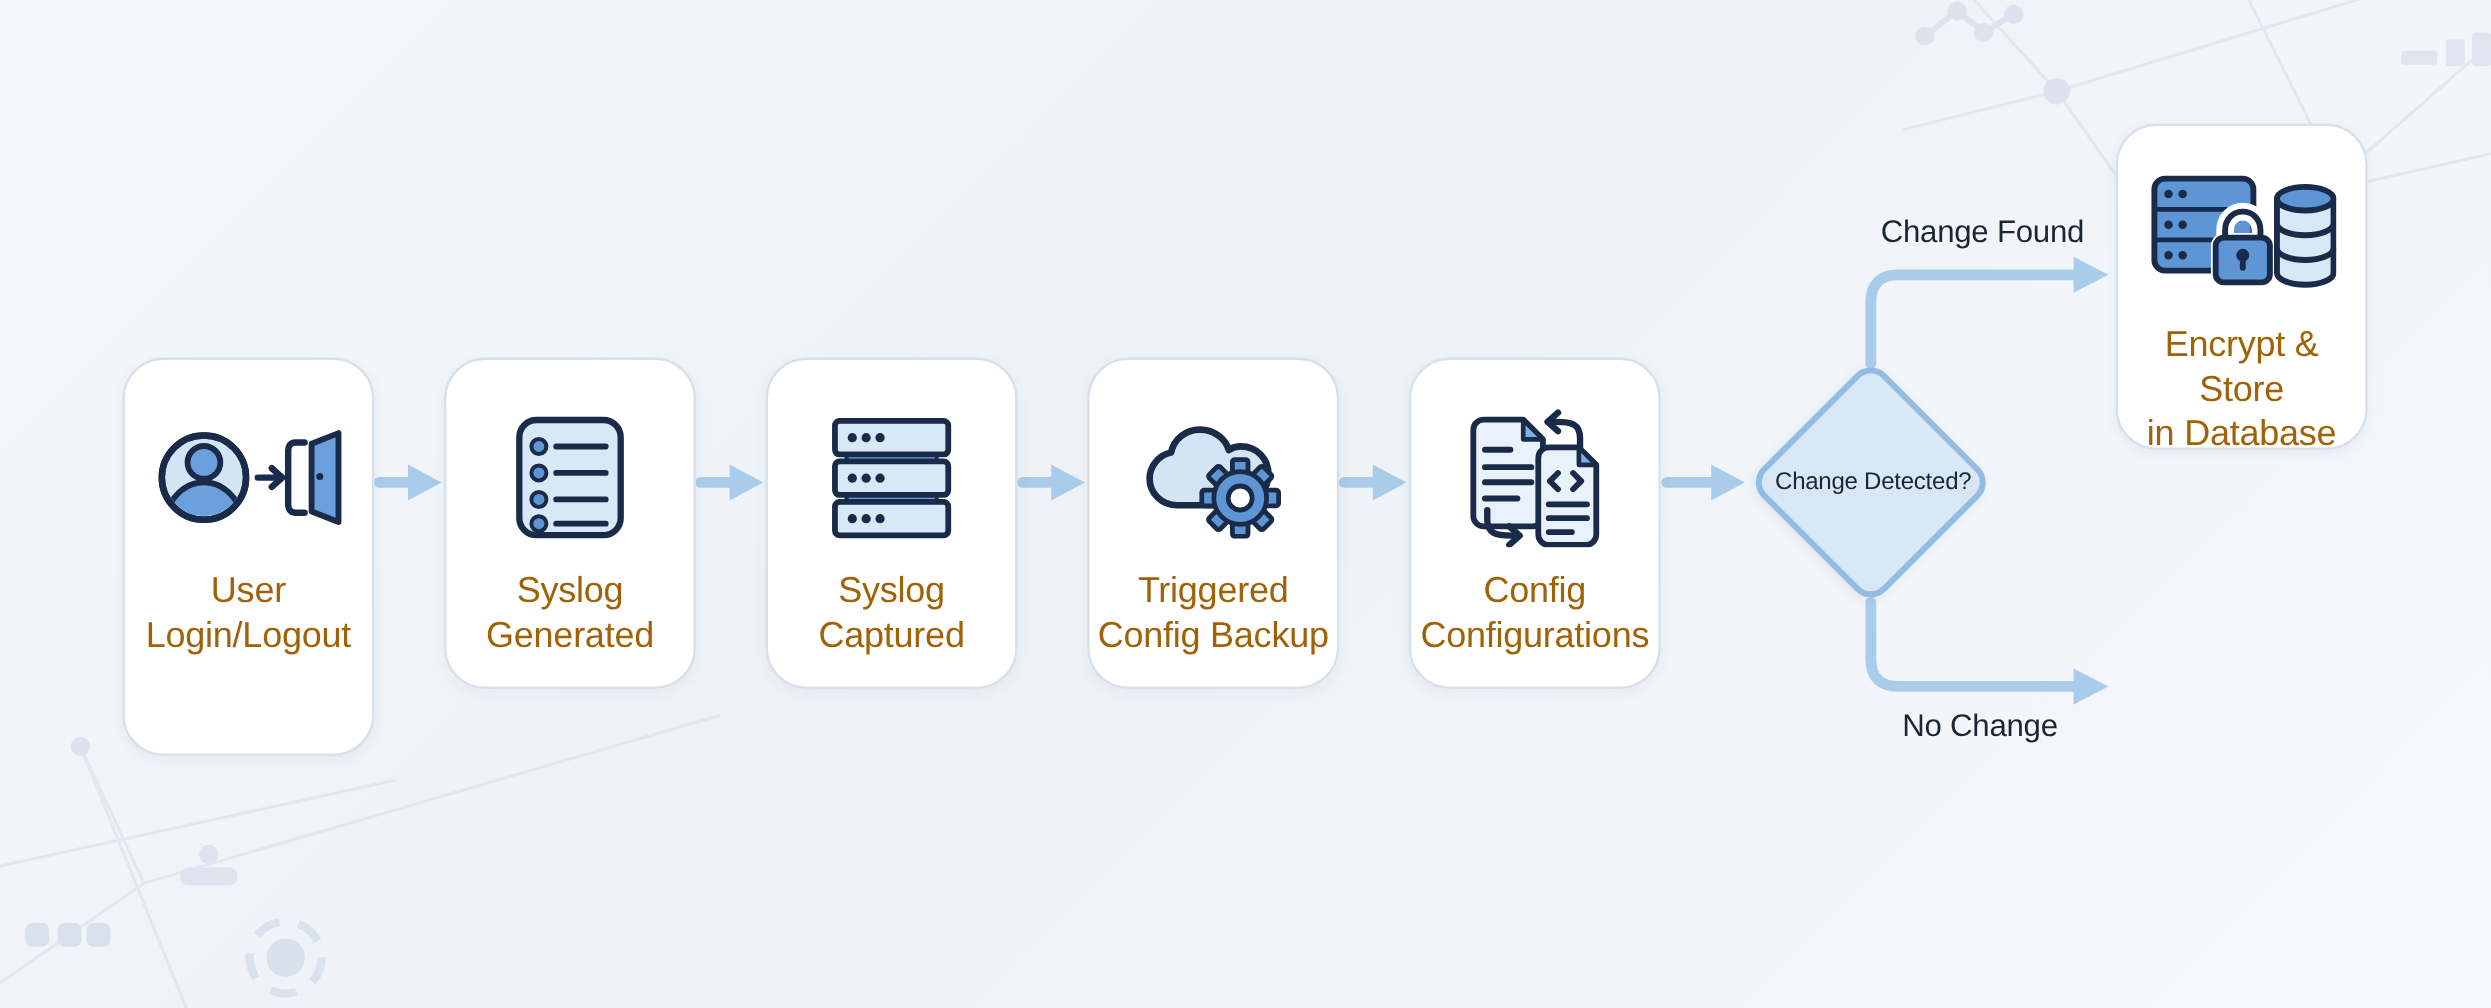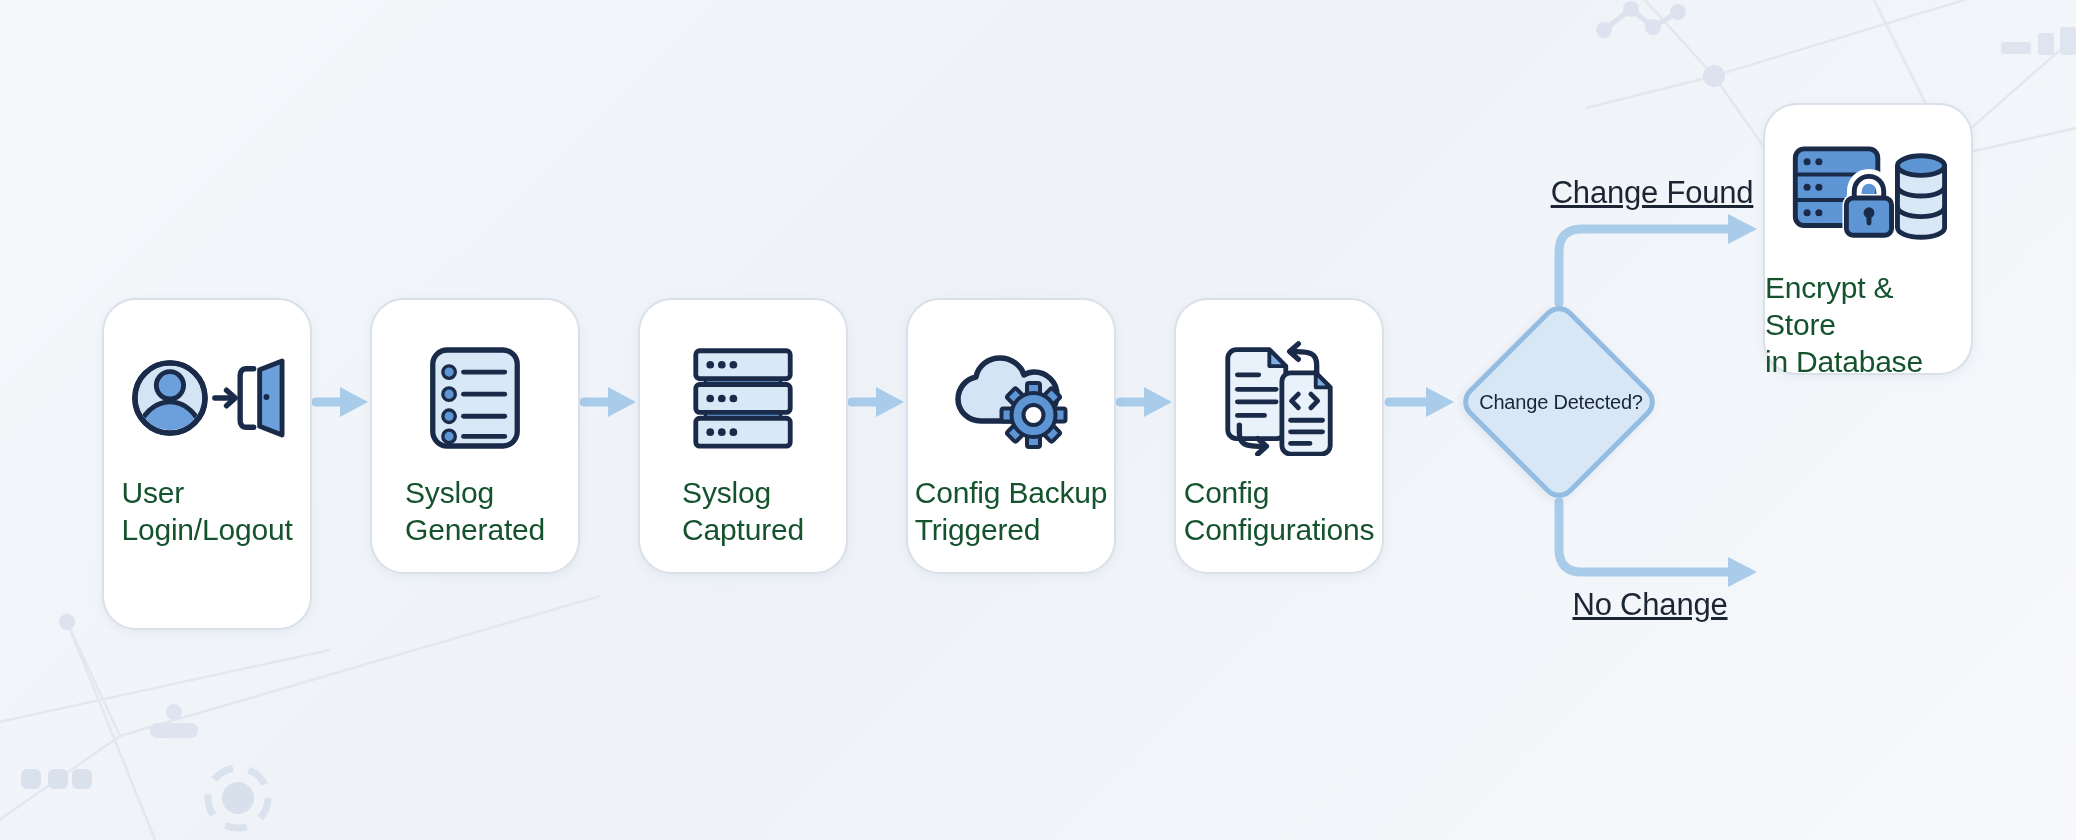--- a/index.html
+++ b/index.html
@@ -9,35 +9,35 @@
     font-family:"Liberation Sans","DejaVu Sans",sans-serif;
     color:#1b2534;
   }
   svg.layer{position:absolute;left:0;top:0;width:2076px;height:840px;pointer-events:none;}
   .node{
     position:absolute;background:#ffffff;border:2px solid #d9e0ea;border-radius:34px;
     box-shadow:0 3px 10px rgba(120,145,180,.10);
     display:flex;flex-direction:column;align-items:center;padding-top:38px;box-sizing:border-box;
   }
   .icon-wrap{height:120px;display:flex;align-items:center;justify-content:center;margin-bottom:16px;}
-  .label{font-size:30px;line-height:37px;font-weight:500;text-align:left;letter-spacing:-0.2px;color:#14532d;}
+  .label{font-size:30px;line-height:37px;font-weight:500;text-align:center;letter-spacing:-0.2px;color:#a16207;}
   .label .line{display:block;}
   .diamond{
     position:absolute;left:1486px;top:329px;width:146px;height:146px;
     background:#d8e7f6;border:5px solid #93bce2;border-radius:18px;
     transform:rotate(45deg);box-sizing:border-box;
     box-shadow:0 3px 8px rgba(120,150,190,.15);
   }
   .diamond-label{
     position:absolute;left:1561px;top:402px;transform:translate(-50%,-50%);
     font-size:20px;line-height:37px;font-weight:500;text-align:center;letter-spacing:-0.2px;white-space:nowrap;
   }
   .branch-label{
     position:absolute;transform:translate(-50%,-50%);
-    font-size:31px;font-weight:500;letter-spacing:-0.2px;white-space:nowrap;color:#1b2534;text-decoration:underline;
+    font-size:26px;font-weight:500;letter-spacing:-0.2px;white-space:nowrap;color:#1b2534;
   }
 </style>
 </head>
 <body>
 
 <div id="canvas">
 
   <svg class="layer" viewBox="0 0 2076 840">
     <g stroke="#e2e7f0" stroke-width="2.5" fill="none">
       <path d="M1636 -10 L1714 76 L2010 -14"></path>
@@ -197,22 +197,22 @@
             <rect x="76" y="36" width="13" height="13" rx="2" transform="rotate(225 82.5 68)"></rect>
             <rect x="76" y="36" width="13" height="13" rx="2" transform="rotate(270 82.5 68)"></rect>
             <rect x="76" y="36" width="13" height="13" rx="2" transform="rotate(315 82.5 68)"></rect>
           </g>
           <circle cx="82.5" cy="68" r="22" fill="#5e96d5" stroke="#1a2b4a" stroke-width="4"></circle>
           <circle cx="82.5" cy="68" r="10" fill="#ffffff" stroke="#1a2b4a" stroke-width="4"></circle>
         </g>
       </svg>
     </div>
     <div class="label">
+      <span class="line">Triggered</span>
       <span class="line">Config Backup</span>
-      <span class="line">Triggered</span>
     </div>
   </div>
 
   <div class="node" style="left:1174px;top:298px;width:210px;height:276px">
     <div class="icon-wrap">
       <svg width="126" height="116" viewBox="0 0 130 120">
 
         <path d="M104 36 V26 C104 14 97 12 83 12 L78 12" fill="none" stroke="#1a2b4a" stroke-width="5.5" stroke-linecap="round"></path>
         <path d="M85 4 L76 12 L85 20" fill="none" stroke="#1a2b4a" stroke-width="5.5" stroke-linecap="round" stroke-linejoin="round"></path>
 

